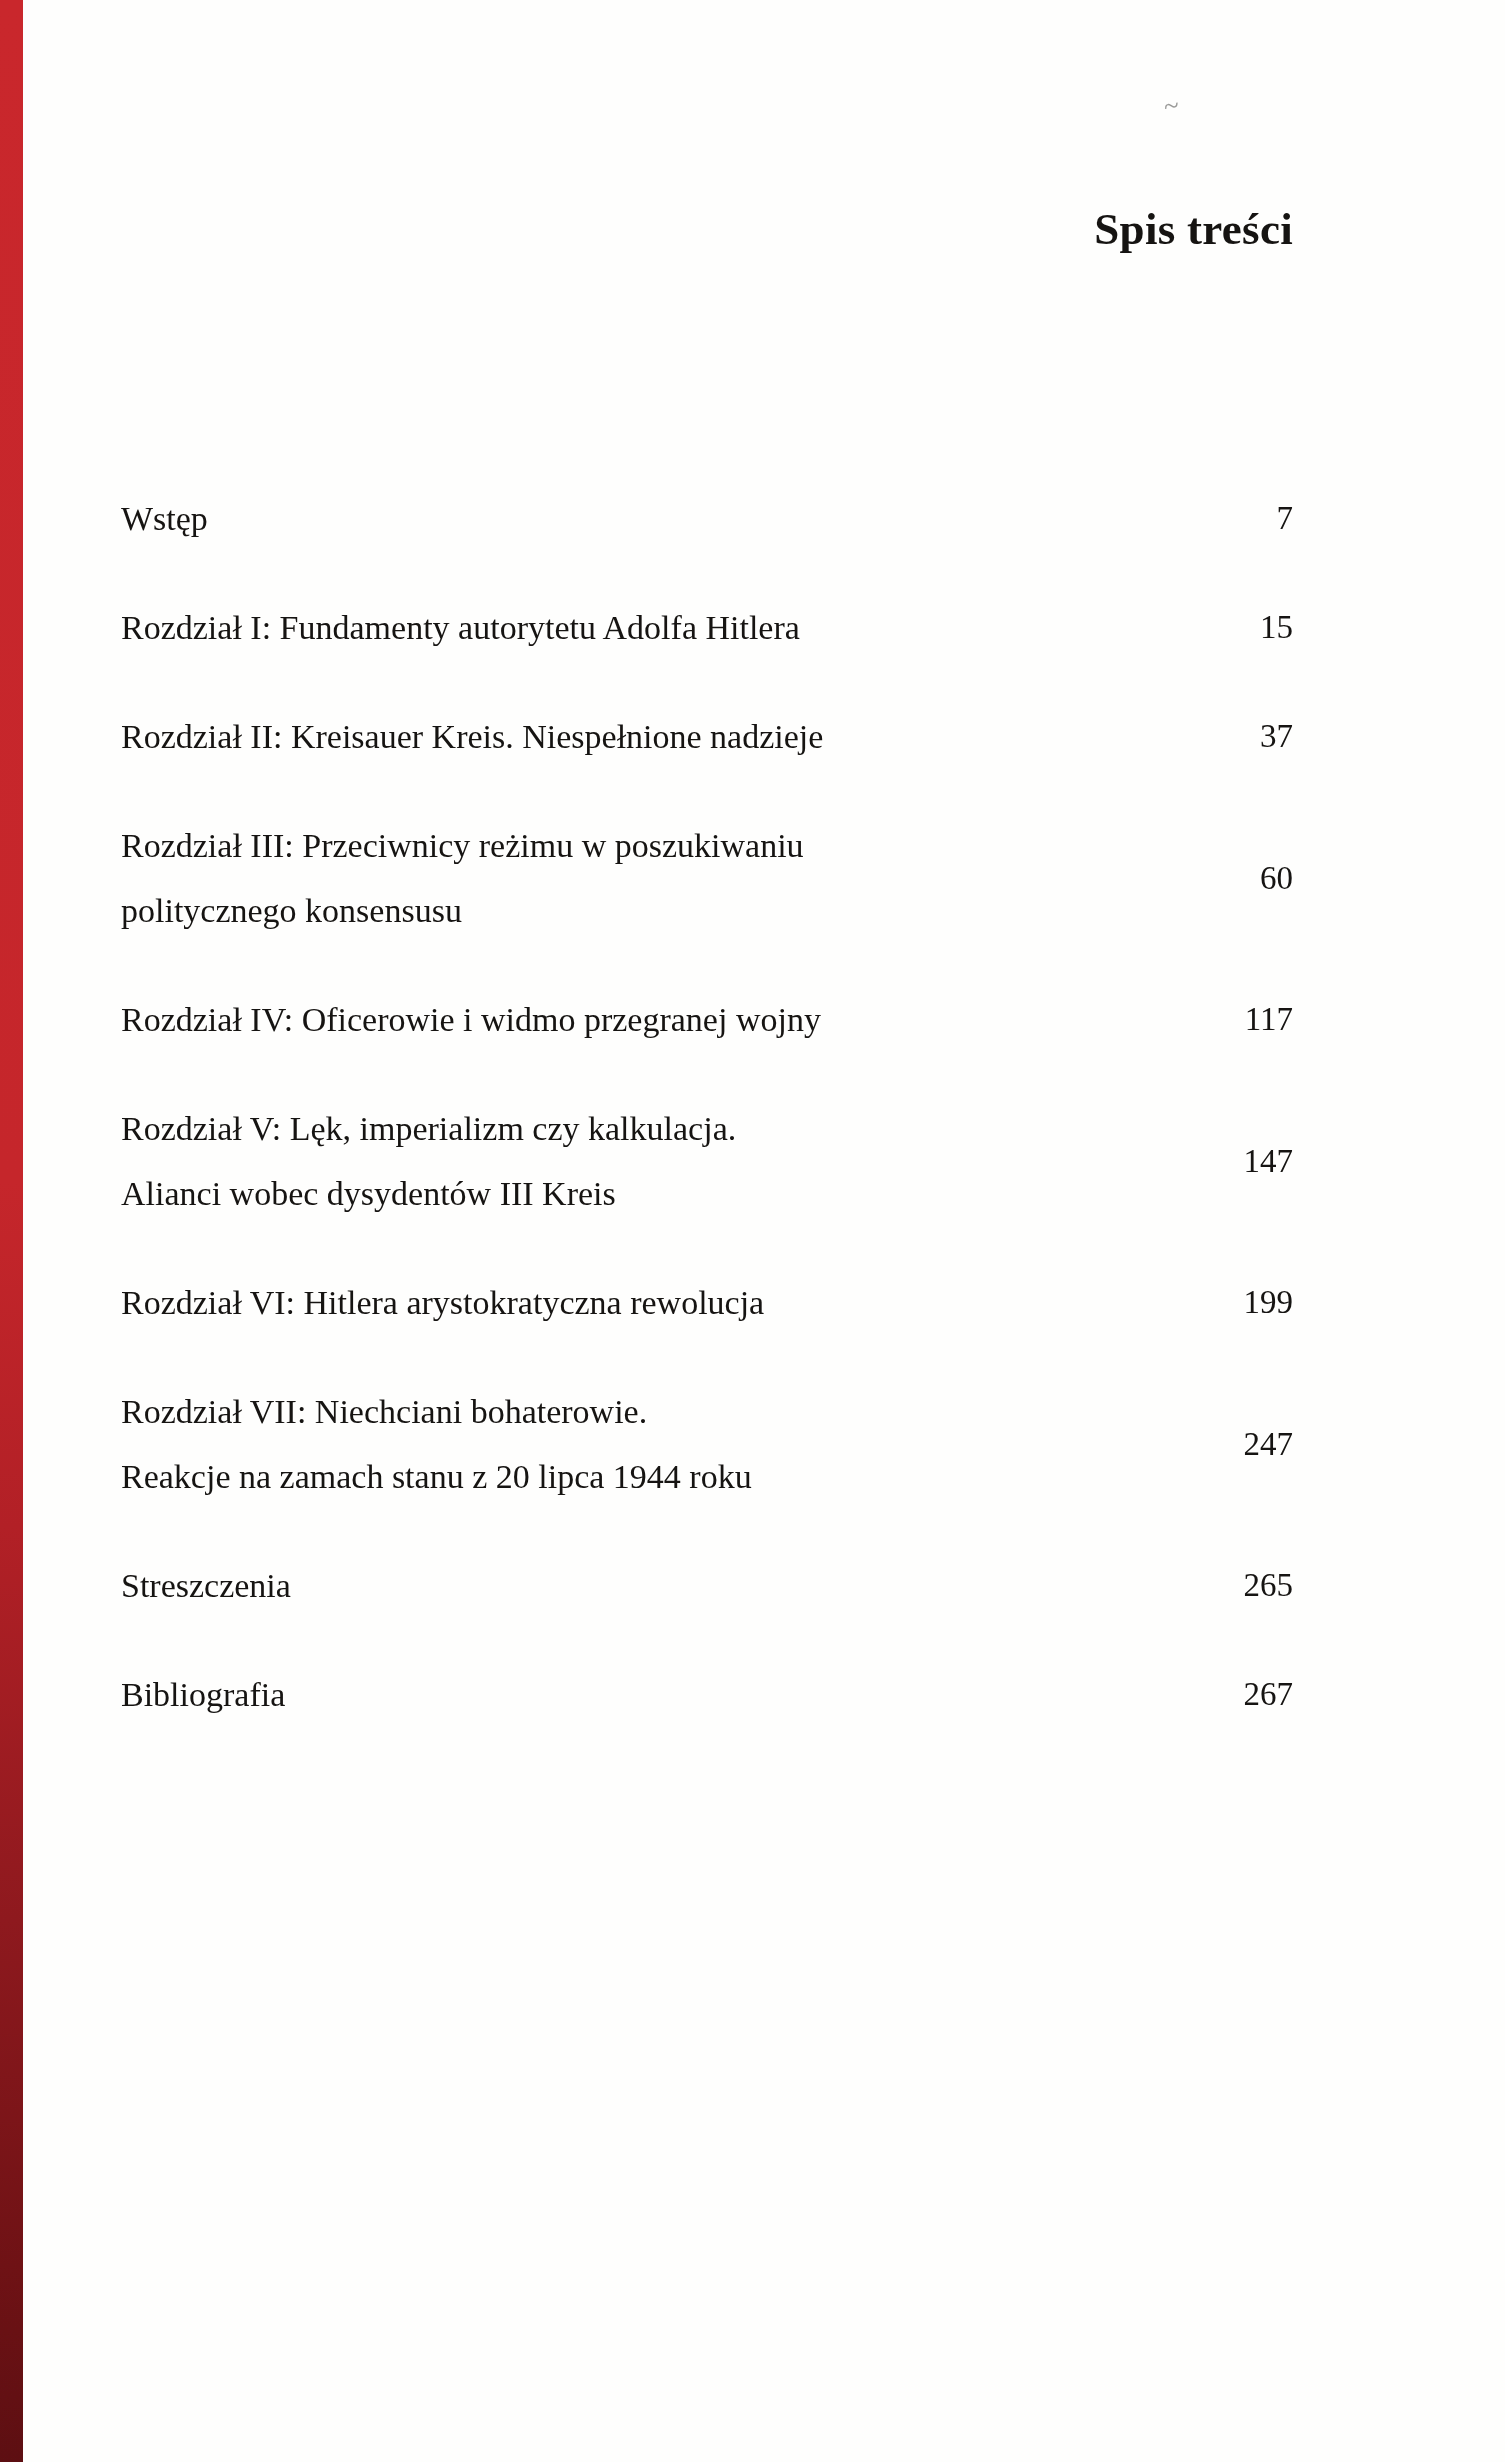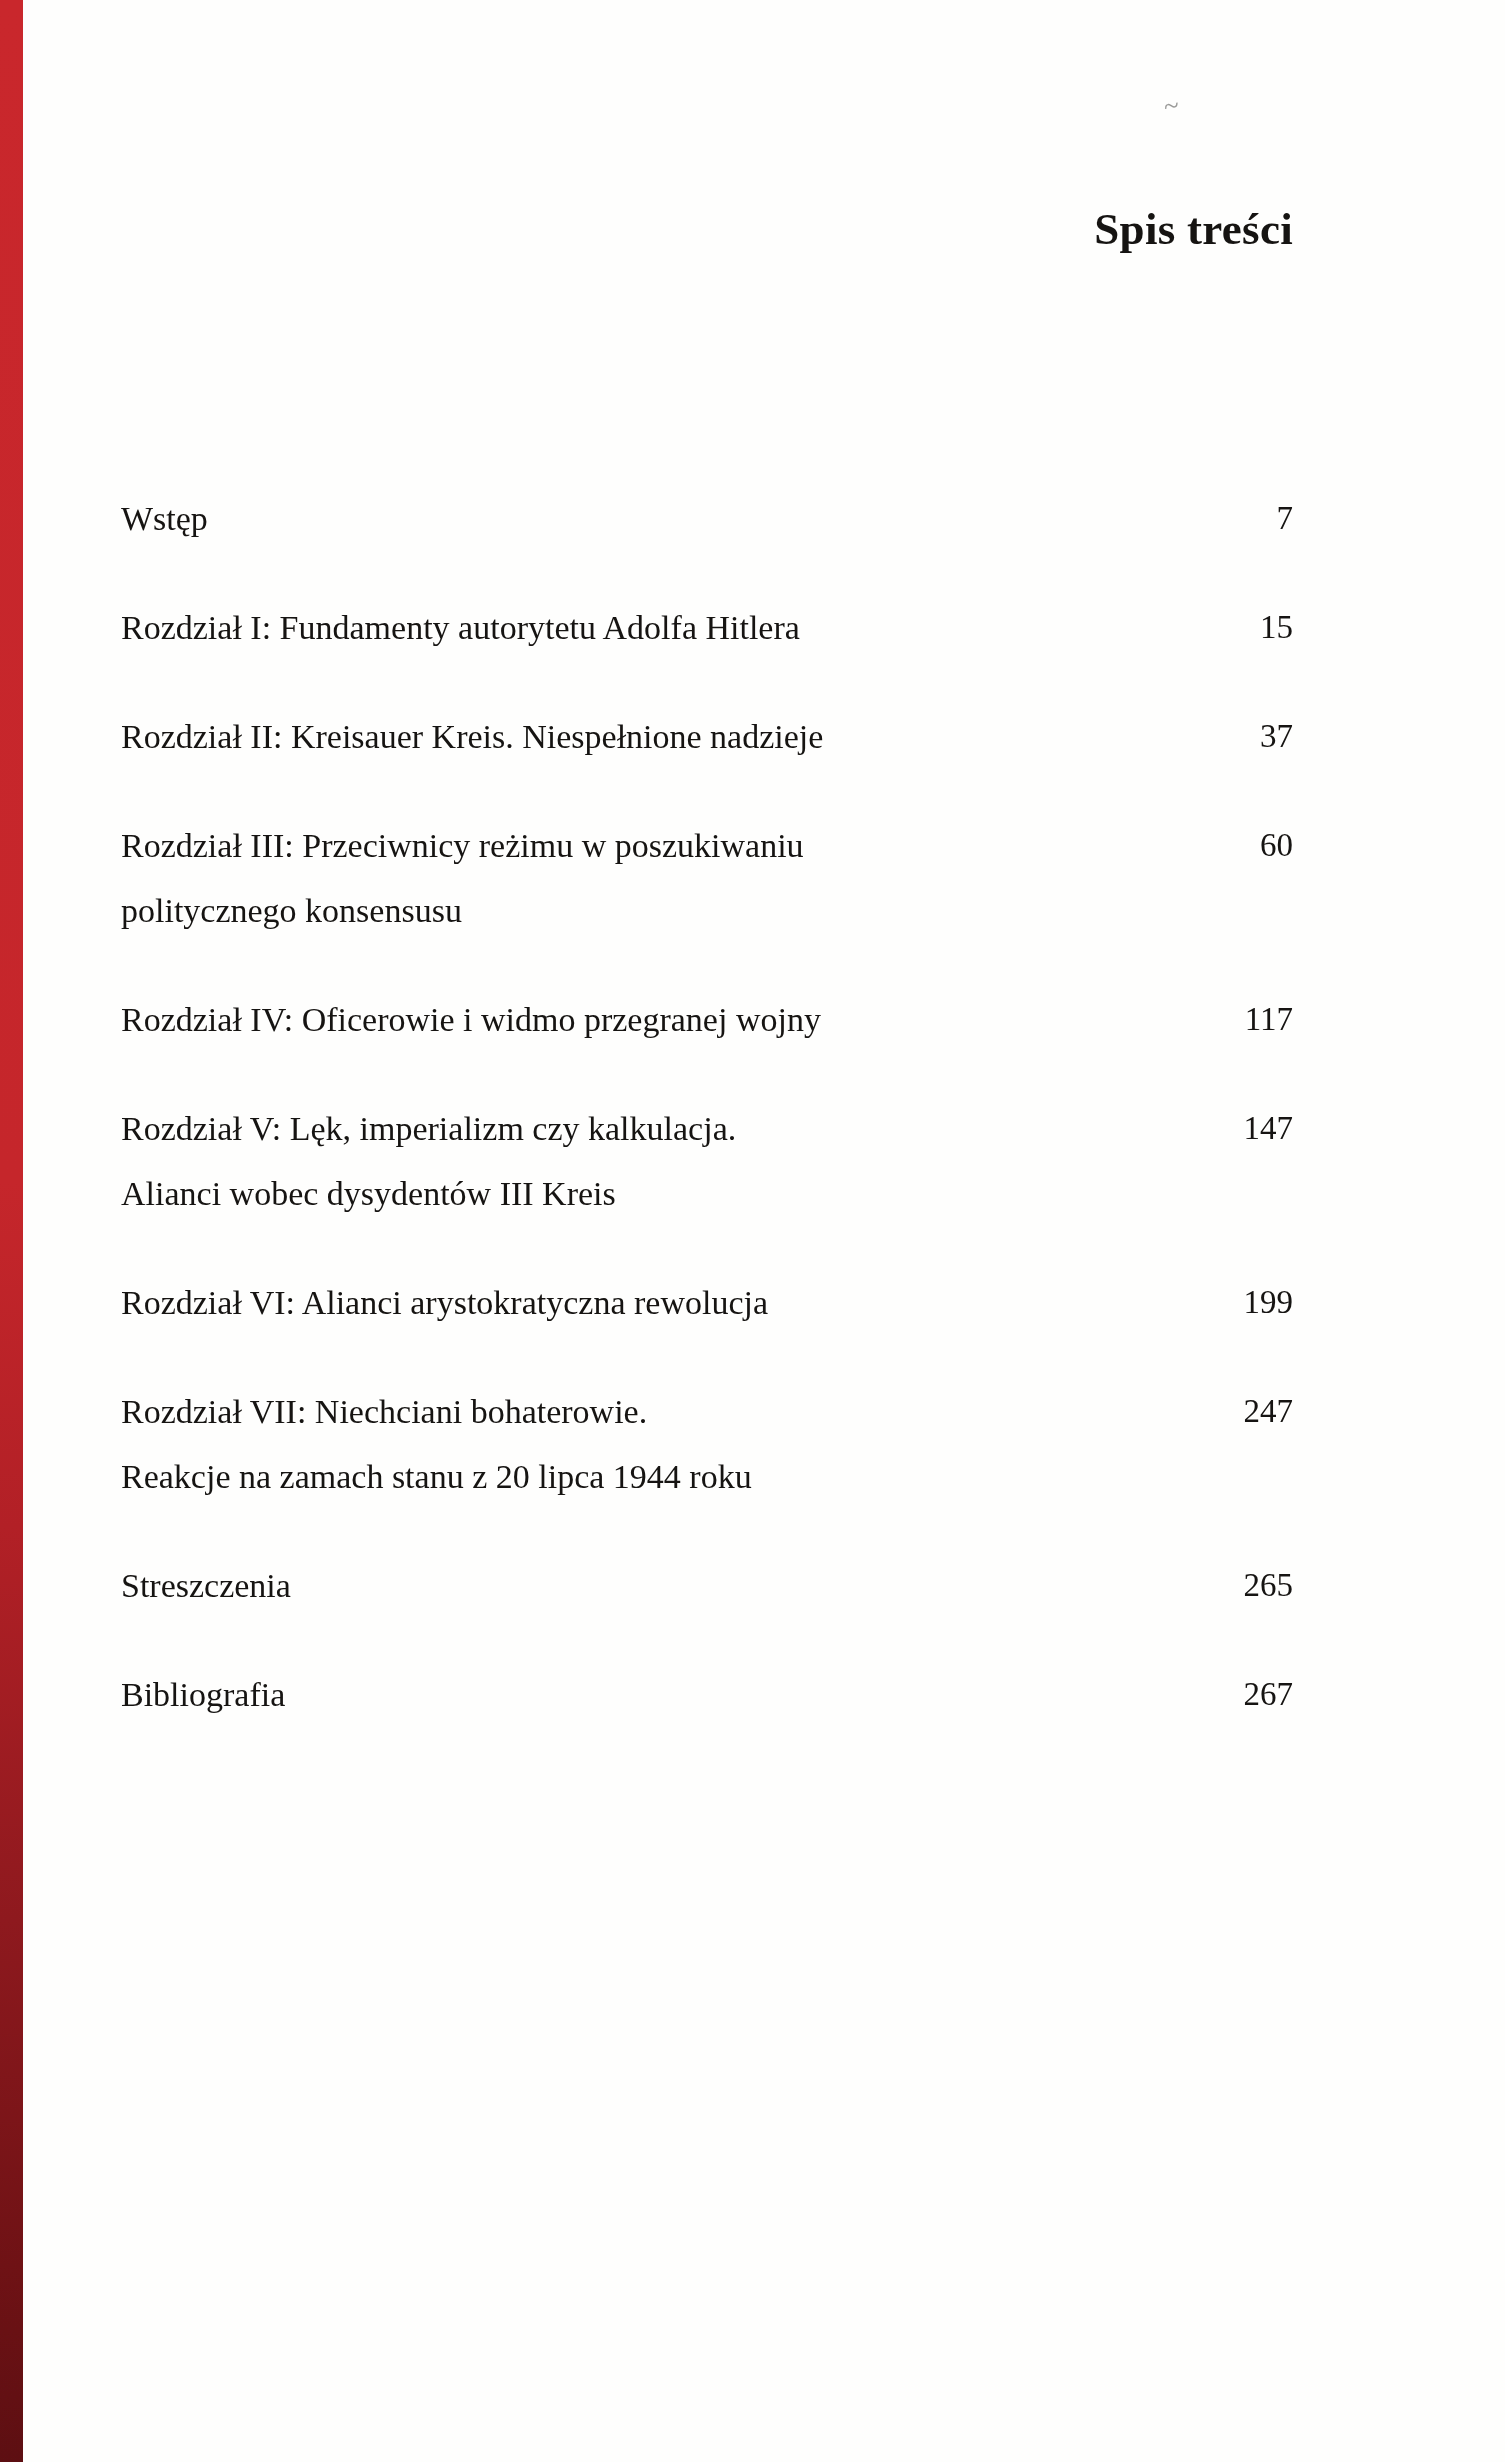--- a/index.html
+++ b/index.html
@@ -54,21 +54,21 @@
     line-height: 1;
     margin: 0 0 234px 0;
     letter-spacing: 0.3px;
   }
   .toc-list {
     display: block;
   }
   .toc-row {
     display: flex;
     justify-content: space-between;
-    align-items: flex-start;
+    align-items: center;
     margin-bottom: 44px;
   }
   .toc-label {
     font-size: 34px;
     line-height: 65px;
     max-width: 978px;
   }
   .toc-label div {
     white-space: nowrap;
   }
@@ -129,21 +129,21 @@
   <div class="toc-row">
     <div class="toc-label">
             <div>Rozdział V: Lęk, imperializm czy kalkulacja.</div>
             <div>Alianci wobec dysydentów III Kreis</div>
           </div>
     <div class="toc-page">147</div>
   </div>
 
   <div class="toc-row">
     <div class="toc-label">
-            <div>Rozdział VI: Alianci arystokratyczna rewolucja</div>
+            <div>Rozdział VI: Hitlera arystokratyczna rewolucja</div>
           </div>
     <div class="toc-page">199</div>
   </div>
 
   <div class="toc-row">
     <div class="toc-label">
             <div>Rozdział VII: Niechciani bohaterowie.</div>
             <div>Reakcje na zamach stanu z 20 lipca 1944 roku</div>
           </div>
     <div class="toc-page">247</div>

